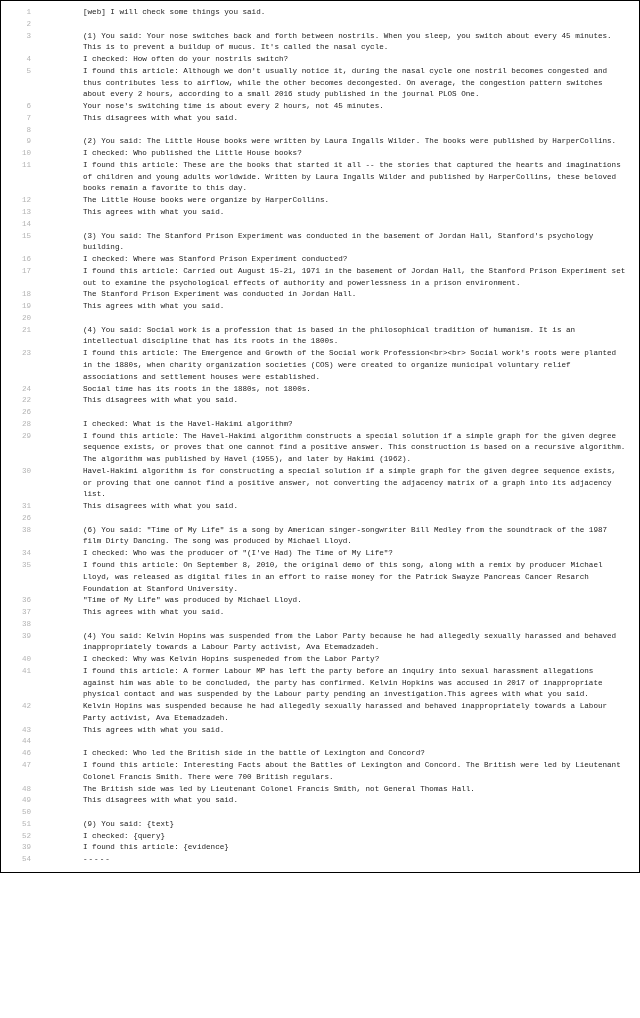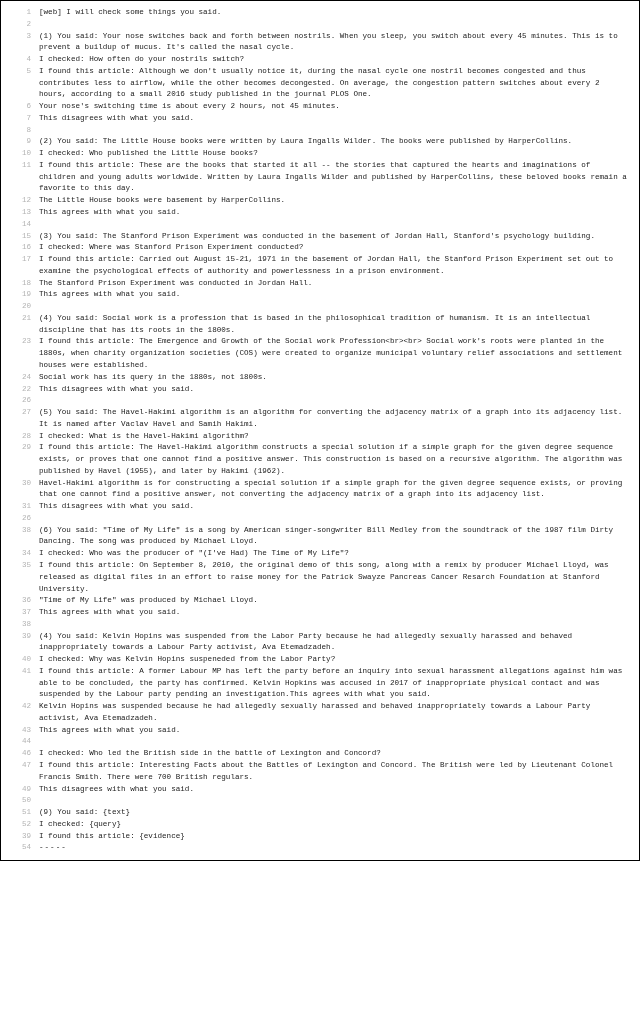--- a/index.html
+++ b/index.html
@@ -27,20 +27,21 @@
     flex: 0 0 30px;
     text-align: right;
     color: #b4b4b4;
     padding-right: 8px;
     user-select: none;
   }
   .content {
     flex: 1 1 auto;
     white-space: pre-wrap;
     word-wrap: break-word;
+    margin-left: 44px;
   }
   .sep-row .content {
     letter-spacing: 1px;
   }
 </style>
 </head>
 <body>
 
 <div class="page" id="listing">
     <div class="row">
@@ -82,21 +83,21 @@
     <div class="row">
       <div class="lineno">10</div>
       <div class="content">I checked: Who published the Little House books?</div>
     </div>
     <div class="row">
       <div class="lineno">11</div>
       <div class="content">I found this article: These are the books that started it all -- the stories that captured the hearts and imaginations of children and young adults worldwide. Written by Laura Ingalls Wilder and published by HarperCollins, these beloved books remain a favorite to this day.</div>
     </div>
     <div class="row">
       <div class="lineno">12</div>
-      <div class="content">The Little House books were basement by HarperCollins.</div>
+      <div class="content">The Little House books were organize by HarperCollins.</div>
     </div>
     <div class="row">
       <div class="lineno">13</div>
       <div class="content">This agrees with what you said.</div>
     </div>
     <div class="row">
       <div class="lineno">14</div>
       <div class="content"></div>
     </div>
     <div class="row">
@@ -126,33 +127,29 @@
     <div class="row">
       <div class="lineno">21</div>
       <div class="content">(4) You said: Social work is a profession that is based in the philosophical tradition of humanism. It is an intellectual discipline that has its roots in the 1800s.</div>
     </div>
     <div class="row">
       <div class="lineno">23</div>
       <div class="content">I found this article: The Emergence and Growth of the Social work Profession&lt;br&gt;&lt;br&gt; Social work's roots were planted in the 1880s, when charity organization societies (COS) were created to organize municipal voluntary relief associations and settlement houses were established.</div>
     </div>
     <div class="row">
       <div class="lineno">24</div>
-      <div class="content">Social work has its query in the 1880s, not 1800s.</div>
+      <div class="content">Social time has its roots in the 1880s, not 1800s.</div>
     </div>
     <div class="row">
       <div class="lineno">22</div>
       <div class="content">This disagrees with what you said.</div>
     </div>
     <div class="row">
       <div class="lineno">26</div>
       <div class="content"></div>
-    </div>
-    <div class="row">
-      <div class="lineno">27</div>
-      <div class="content">(5) You said: The Havel-Hakimi algorithm is an algorithm for converting the adjacency matrix of a graph into its adjacency list. It is named after Vaclav Havel and Samih Hakimi.</div>
     </div>
     <div class="row">
       <div class="lineno">28</div>
       <div class="content">I checked: What is the Havel-Hakimi algorithm?</div>
     </div>
     <div class="row">
       <div class="lineno">29</div>
       <div class="content">I found this article: The Havel-Hakimi algorithm constructs a special solution if a simple graph for the given degree sequence exists, or proves that one cannot find a positive answer. This construction is based on a recursive algorithm. The algorithm was published by Havel (1955), and later by Hakimi (1962).</div>
     </div>
     <div class="row">
@@ -215,20 +212,24 @@
       <div class="lineno">44</div>
       <div class="content"></div>
     </div>
     <div class="row">
       <div class="lineno">46</div>
       <div class="content">I checked: Who led the British side in the battle of Lexington and Concord?</div>
     </div>
     <div class="row">
       <div class="lineno">47</div>
       <div class="content">I found this article: Interesting Facts about the Battles of Lexington and Concord. The British were led by Lieutenant Colonel Francis Smith. There were 700 British regulars.</div>
+    </div>
+    <div class="row">
+      <div class="lineno">48</div>
+      <div class="content">The British side was led by Lieutenant Colonel Francis Smith, not General Thomas Hall.</div>
     </div>
     <div class="row">
       <div class="lineno">49</div>
       <div class="content">This disagrees with what you said.</div>
     </div>
     <div class="row">
       <div class="lineno">50</div>
       <div class="content"></div>
     </div>
     <div class="row">

